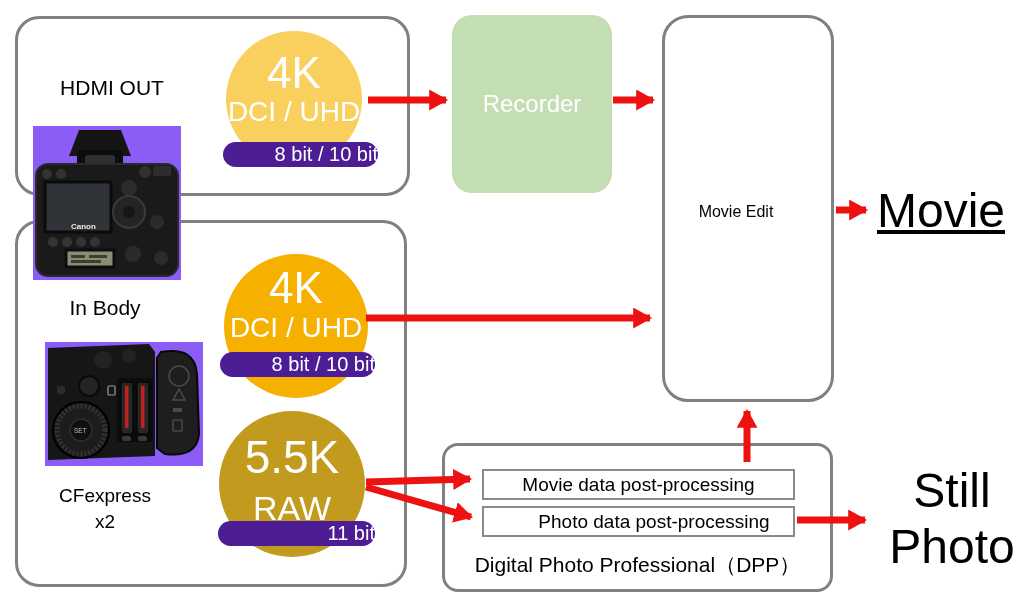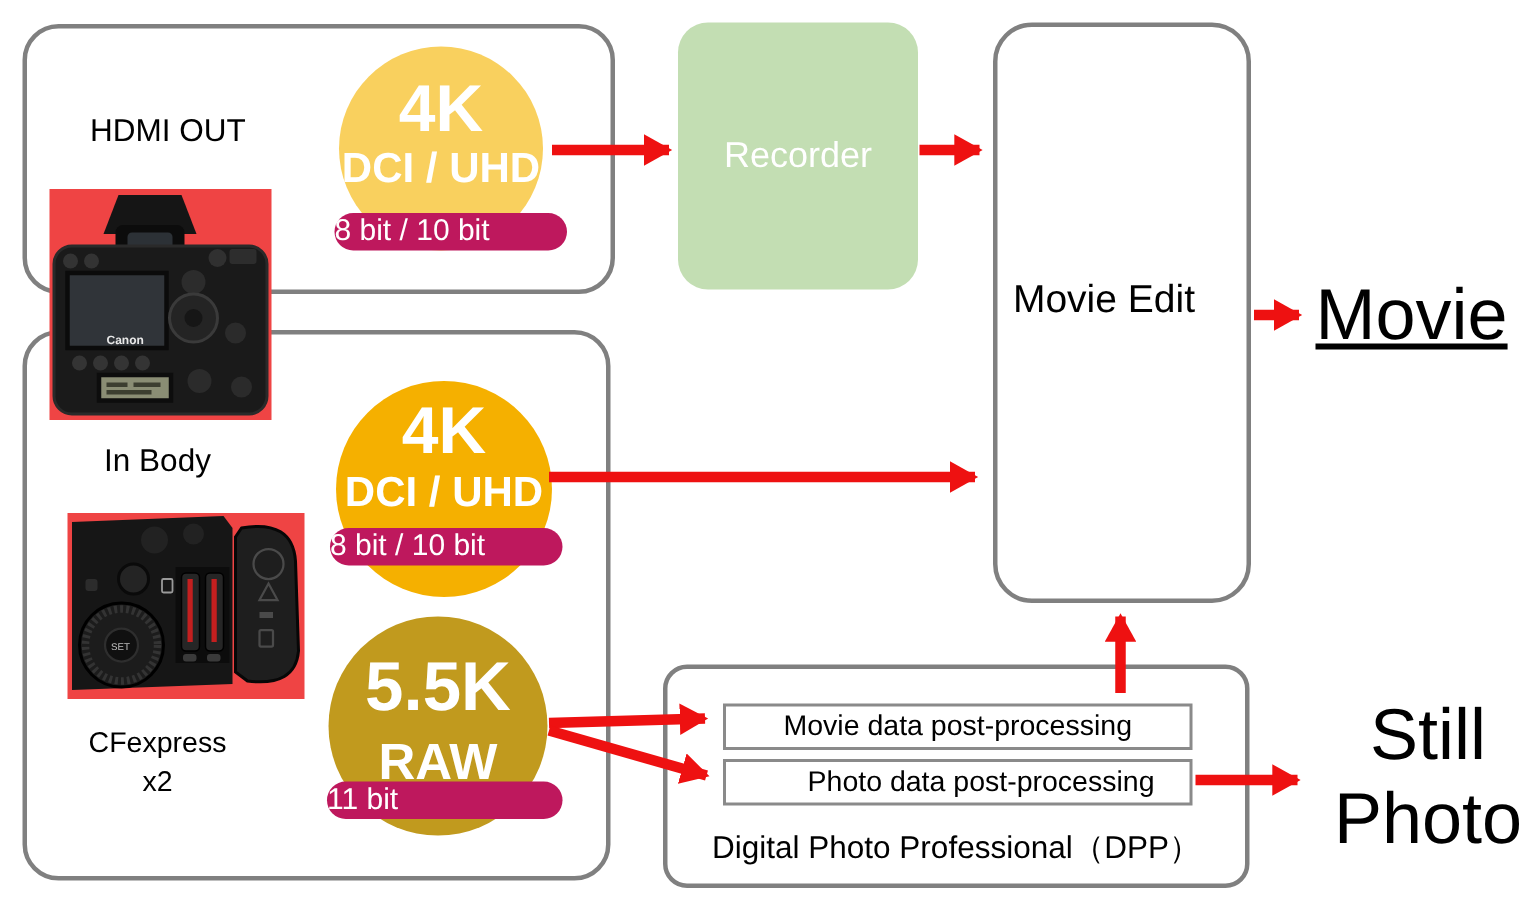--- a/index.html
+++ b/index.html
@@ -6,40 +6,40 @@
   .canvas{
     position:relative;width:1024px;height:611px;background:#ffffff;
     font-family:"Liberation Sans",sans-serif;overflow:hidden;
   }
   .box{
     position:absolute;background:#ffffff;border:3px solid #808080;
     border-radius:24px;box-sizing:border-box;z-index:1;
   }
   .label{position:absolute;color:#000;text-align:center;z-index:2;}
   .circle{
-    position:absolute;border-radius:50%;color:#fff;text-align:center;z-index:3;font-weight:bold;
+    position:absolute;border-radius:50%;color:#fff;text-align:center;z-index:3;
   }
   .circle span{position:absolute;left:0;width:100%;line-height:1;}
   .pill{
-    position:absolute;background:#be185d;color:#fff;border-radius:13px;
-    text-align:left;font-size:20px;line-height:25px;z-index:4;white-space:nowrap;
+    position:absolute;background:#4c1d95;color:#fff;border-radius:13px;
+    text-align:right;font-size:20px;line-height:25px;z-index:4;white-space:nowrap;
   }
   .recorder{
     position:absolute;background:#c3deb3;border-radius:20px;z-index:2;
     display:flex;align-items:center;justify-content:center;
     color:#fff;font-size:24px;
   }
   .inner-proc{
     position:absolute;background:#fff;border:2px solid #8a8a8a;box-sizing:border-box;
     display:flex;align-items:center;justify-content:center;
     font-size:19px;color:#000;z-index:2;
   }
   .bigout{position:absolute;color:#000;font-size:48px;line-height:56px;z-index:2;}
   .arrows{position:absolute;left:0;top:0;width:1024px;height:611px;z-index:5;pointer-events:none;}
-  .cam{position:absolute;background:#ef4444;z-index:2;}
+  .cam{position:absolute;background:#8b5cf6;z-index:2;}
 </style>
 </head>
 <body>
 
 <div class="canvas">
 
   <div class="box" style="left:15px;top:16px;width:395px;height:180px;"></div>
   <div class="box" style="left:15px;top:220px;width:392px;height:367px;"></div>
 
   <div class="label" style="left:40px;top:296px;width:130px;font-size:21px;">In Body</div>
@@ -122,21 +122,21 @@
     <span style="top:23px;font-size:46px;">5.5K</span>
     <span style="top:80px;font-size:34px;">RAW</span>
   </div>
   <div class="pill" style="left:218px;top:521px;width:157px;height:25px;">11 bit</div>
 
   <div class="recorder" style="left:452px;top:15px;width:160px;height:178px;">
     <span>Recorder</span>
   </div>
 
   <div class="box" style="left:662px;top:15px;width:172px;height:387px;border-radius:26px;"></div>
-  <div class="label" style="left:662px;top:184px;width:148px;font-size:26px;">Movie Edit</div>
+  <div class="label" style="left:662px;top:203px;width:148px;font-size:16px;">Movie Edit</div>
 
   <div class="box" style="left:442px;top:443px;width:391px;height:149px;border-radius:16px;"></div>
   <div class="inner-proc" style="left:482px;top:469px;width:313px;height:31px;">
     <span>Movie data post-processing</span>
   </div>
   <div class="inner-proc" style="left:482px;top:506px;width:313px;height:31px;padding-left:31px;">
     <span>Photo data post-processing</span>
   </div>
   <div class="label" style="left:452px;top:551px;width:371px;font-size:21px;">Digital Photo Professional（DPP）</div>
 

